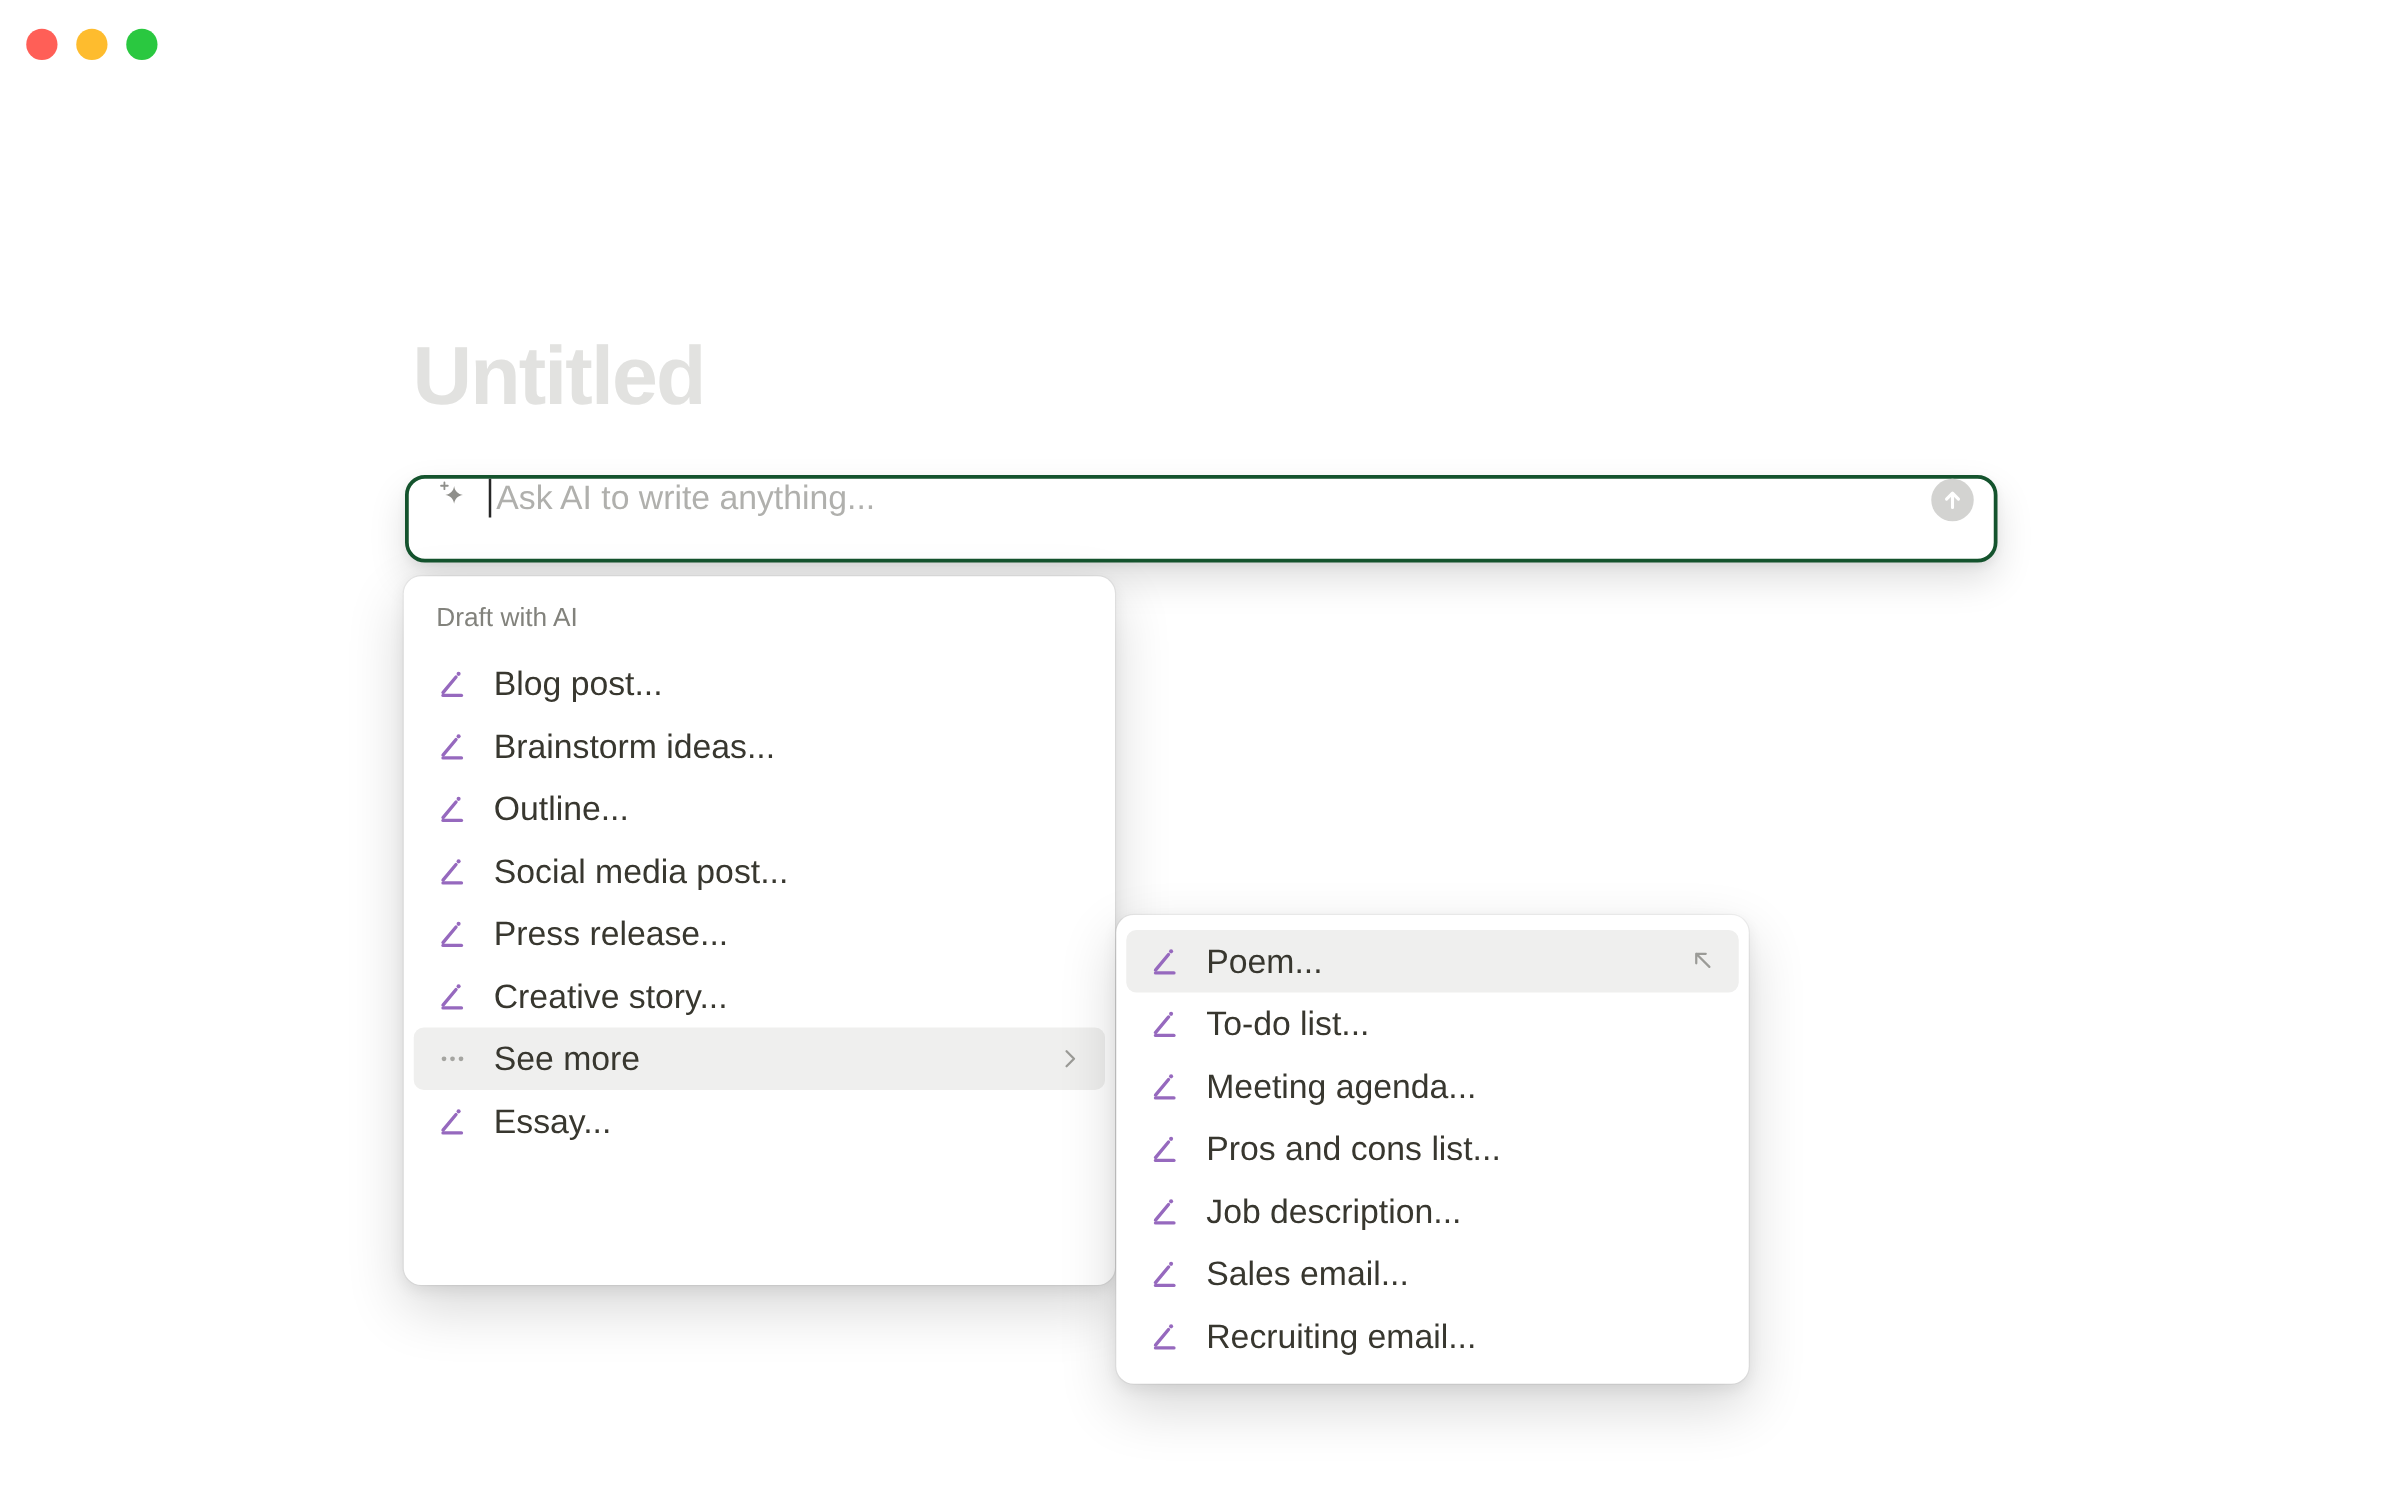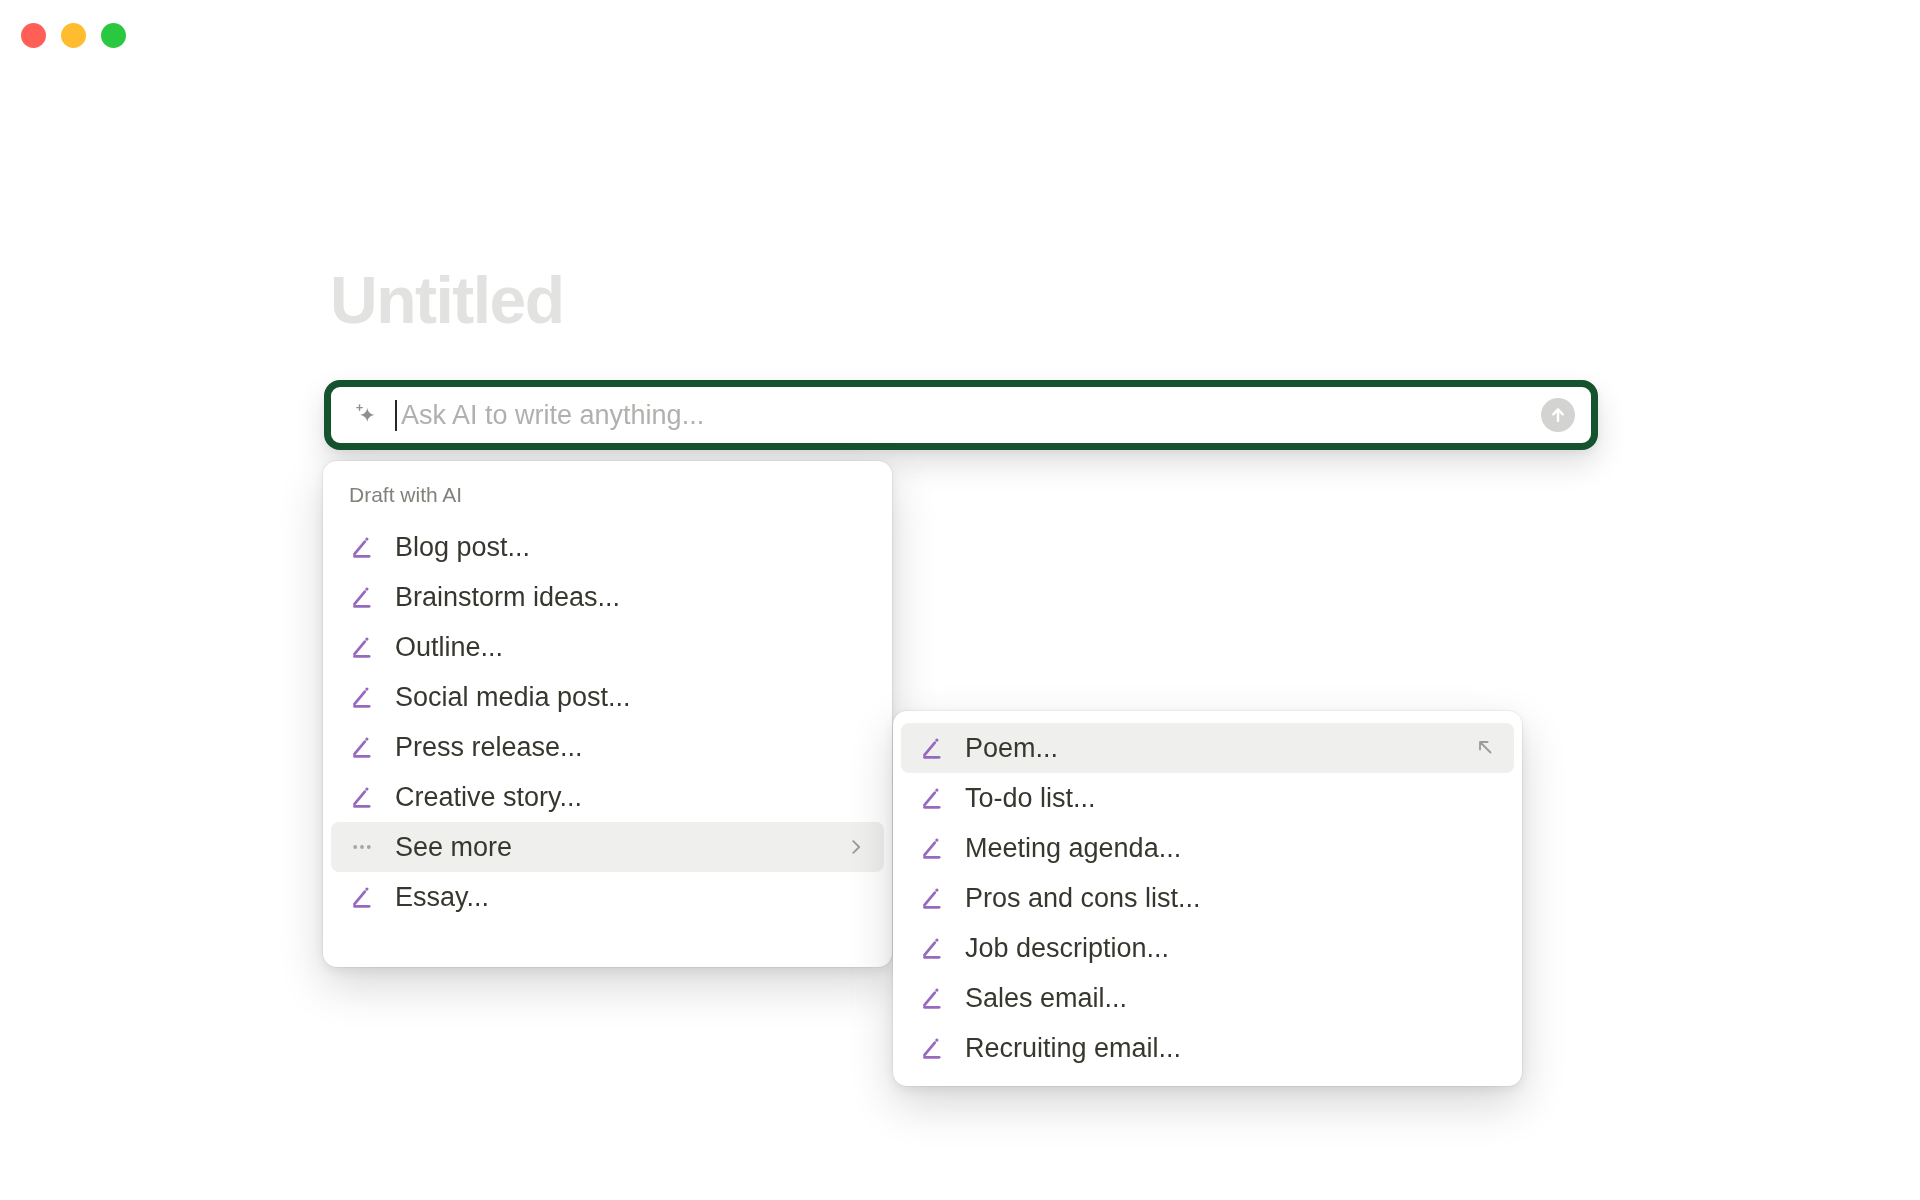--- a/index.html
+++ b/index.html
@@ -20,40 +20,40 @@
   .page-title{
     position:absolute;left:330px;top:264px;
     font-size:66px;font-weight:700;letter-spacing:-1.5px;
     color:#e2e2e0;line-height:1.1;text-align:center;
   }
 
   
   .aibar{
     position:absolute;left:324px;top:380px;width:1274px;height:70px;
     box-sizing:border-box;background:#fff;
-    border:7px solid #14532d;border-radius:16px;
+    border:3px solid #14532d;border-radius:16px;
     box-shadow:0 14px 30px rgba(0,0,0,.13),0 3px 8px rgba(0,0,0,.05);
-    display:flex;align-items:center;padding:0 16px 0 21px;
+    display:flex;align-items:flex-start;padding:0 16px 0 21px;
   }
   .aibar .sparkle{width:27px;height:27px;display:flex;align-items:center;justify-content:center}
   .caret{width:2px;height:31px;background:#262626;margin-left:16px}
   .ai-placeholder{font-size:27px;color:#b0b0ad;margin-left:4px;flex:1;white-space:nowrap}
   .send-btn{
     width:34px;height:34px;border-radius:50%;background:#d3d3d1;
     display:flex;align-items:center;justify-content:center;flex:0 0 auto;
   }
 
   
   .panel{
     position:absolute;background:#fff;border-radius:14px;box-sizing:border-box;
     box-shadow:0 0 0 1px rgba(0,0,0,.045),0 18px 46px rgba(0,0,0,.16),0 4px 12px rgba(0,0,0,.07);
     padding:8px;
   }
-  #panel-draft{left:323px;top:461px;width:569px;height:506px}
-  #panel-more{left:893px;top:711px;width:629px;height:375px;padding:12px 8px 13px}
+  #panel-draft{left:323px;top:461px;width:569px;height:567px}
+  #panel-more{left:893px;top:732px;width:506px;height:375px;padding:12px 8px 13px}
 
   .menu-header{
     font-size:21px;color:#82827c;line-height:25px;
     padding:13px 18px 15px;
   }
   .row{
     height:50px;display:flex;align-items:center;
     padding:0 16px 0 18px;border-radius:8px;
     font-size:27px;color:#38372f;white-space:nowrap;
   }

